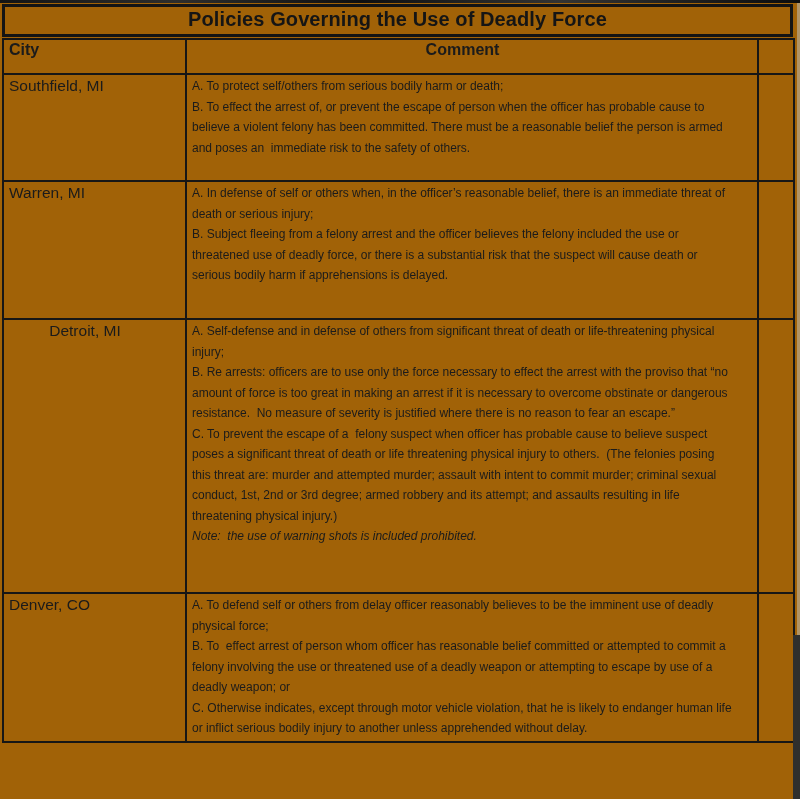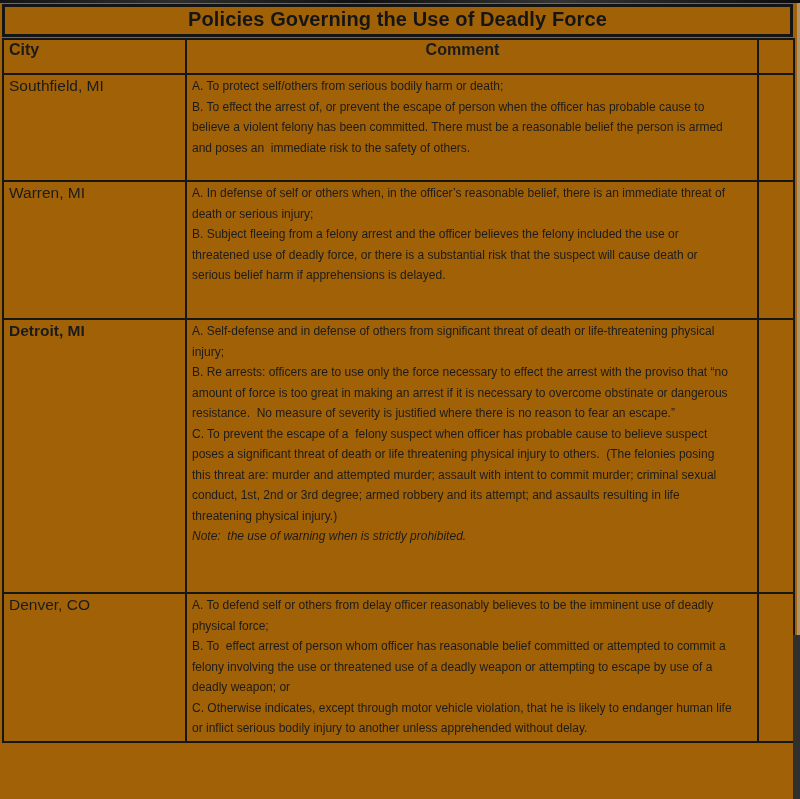--- a/index.html
+++ b/index.html
@@ -82,21 +82,21 @@
     font-size: 16px;
     font-weight: bold;
     border-radius: 11px;
   }
   th.edge-h, td.edge-cell { padding: 0; }
   td.city-cell {
     font-size: 15.5px;
     line-height: 20px;
     padding-top: 2px;
   }
-  td.city-cell.bold { font-weight: bold; }
+  td.city-cell.bold { font-weight: normal; text-align: center; }
   td.comment-cell p {
     margin: 0;
     font-size: 12px;
     line-height: 20.5px;
     white-space: pre-wrap;
   }
   td.comment-cell p.italic { font-style: italic; }
   
   tbody tr:nth-child(1) td { height: 102px; }
   tbody tr:nth-child(2) td { height: 133px; }
@@ -134,31 +134,31 @@
             <td class="comment-cell">
               <p>A. To protect self/others from serious bodily harm or death;</p>
               <p>B. To effect the arrest of, or prevent the escape of person when the officer has probable cause to believe a violent felony has been committed. There must be a reasonable belief the person is armed and poses an  immediate risk to the safety of others.</p>
             </td>
             <td class="edge-cell"></td>
           </tr>
           <tr>
             <td class="city-cell">Warren, MI</td>
             <td class="comment-cell">
               <p>A. In defense of self or others when, in the officer’s reasonable belief, there is an immediate threat of death or serious injury;</p>
-              <p>B. Subject fleeing from a felony arrest and the officer believes the felony included the use or threatened use of deadly force, or there is a substantial risk that the suspect will cause death or serious belief harm if apprehensions is delayed.</p>
+              <p>B. Subject fleeing from a felony arrest and the officer believes the felony included the use or threatened use of deadly force, or there is a substantial risk that the suspect will cause death or serious bodily harm if apprehensions is delayed.</p>
             </td>
             <td class="edge-cell"></td>
           </tr>
           <tr>
             <td class="city-cell bold">Detroit, MI</td>
             <td class="comment-cell">
               <p>A. Self-defense and in defense of others from significant threat of death or life-threatening physical injury;</p>
               <p>B. Re arrests: officers are to use only the force necessary to effect the arrest with the proviso that “no amount of force is too great in making an arrest if it is necessary to overcome obstinate or dangerous resistance.  No measure of severity is justified where there is no reason to fear an escape.”</p>
               <p>C. To prevent the escape of a  felony suspect when officer has probable cause to believe suspect poses a significant threat of death or life threatening physical injury to others.  (The felonies posing this threat are: murder and attempted murder; assault with intent to commit murder; criminal sexual conduct, 1st, 2nd or 3rd degree; armed robbery and its attempt; and assaults resulting in life threatening physical injury.)</p>
-              <p class="italic">Note:  the use of warning when is strictly prohibited.</p>
+              <p class="italic">Note:  the use of warning shots is included prohibited.</p>
             </td>
             <td class="edge-cell"></td>
           </tr>
           <tr>
             <td class="city-cell">Denver, CO</td>
             <td class="comment-cell">
               <p>A. To defend self or others from delay officer reasonably believes to be the imminent use of deadly physical force;</p>
               <p>B. To  effect arrest of person whom officer has reasonable belief committed or attempted to commit a felony involving the use or threatened use of a deadly weapon or attempting to escape by use of a deadly weapon; or</p>
               <p>C. Otherwise indicates, except through motor vehicle violation, that he is likely to endanger human life or inflict serious bodily injury to another unless apprehended without delay.</p>
             </td>

